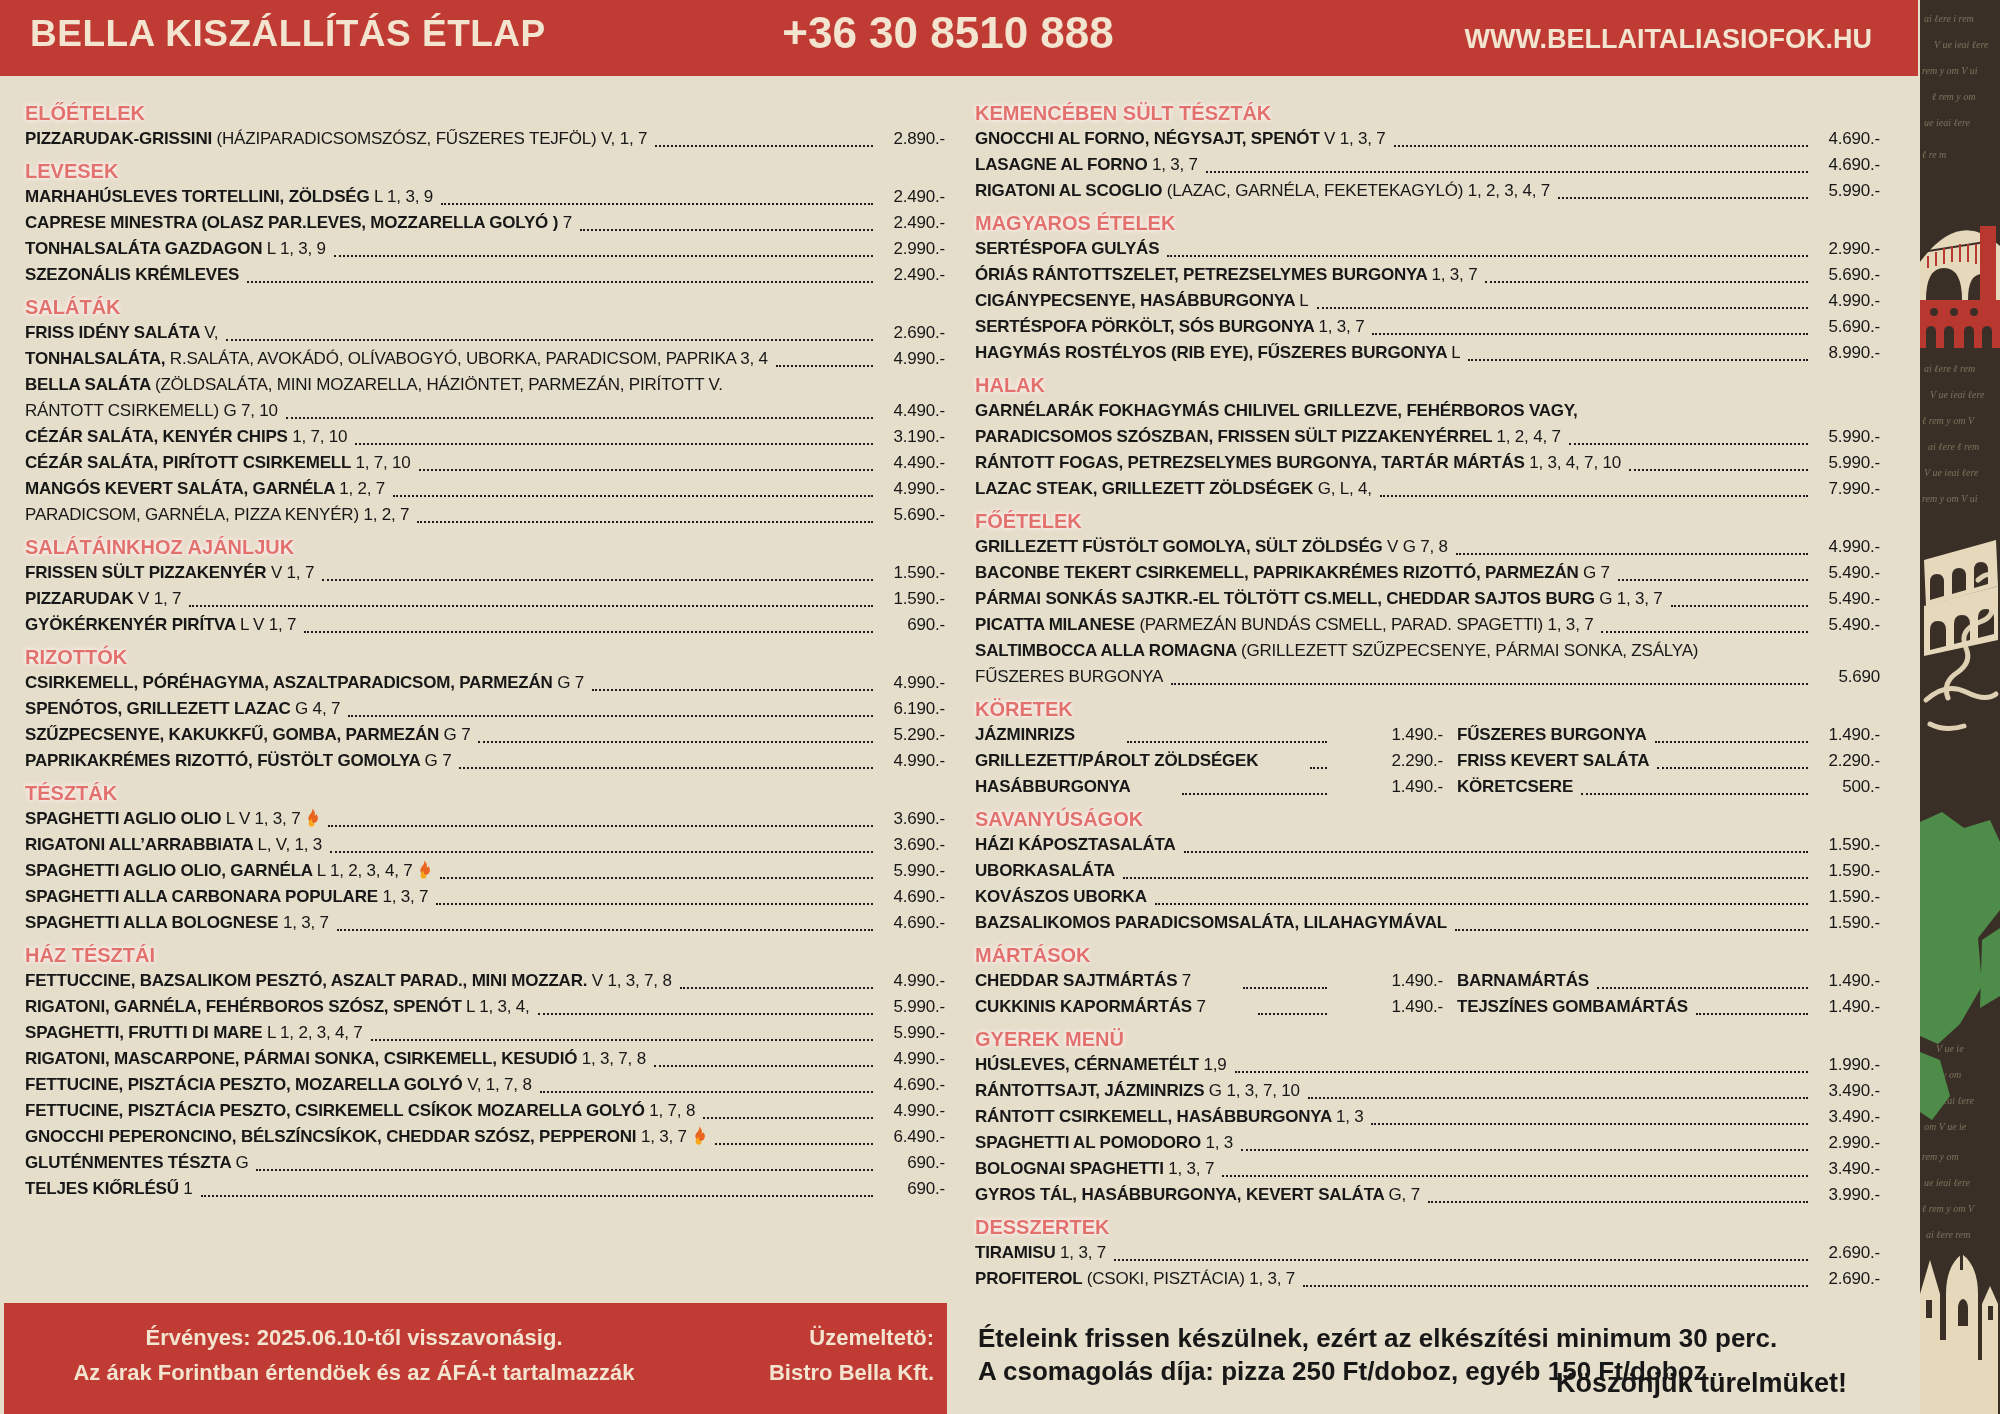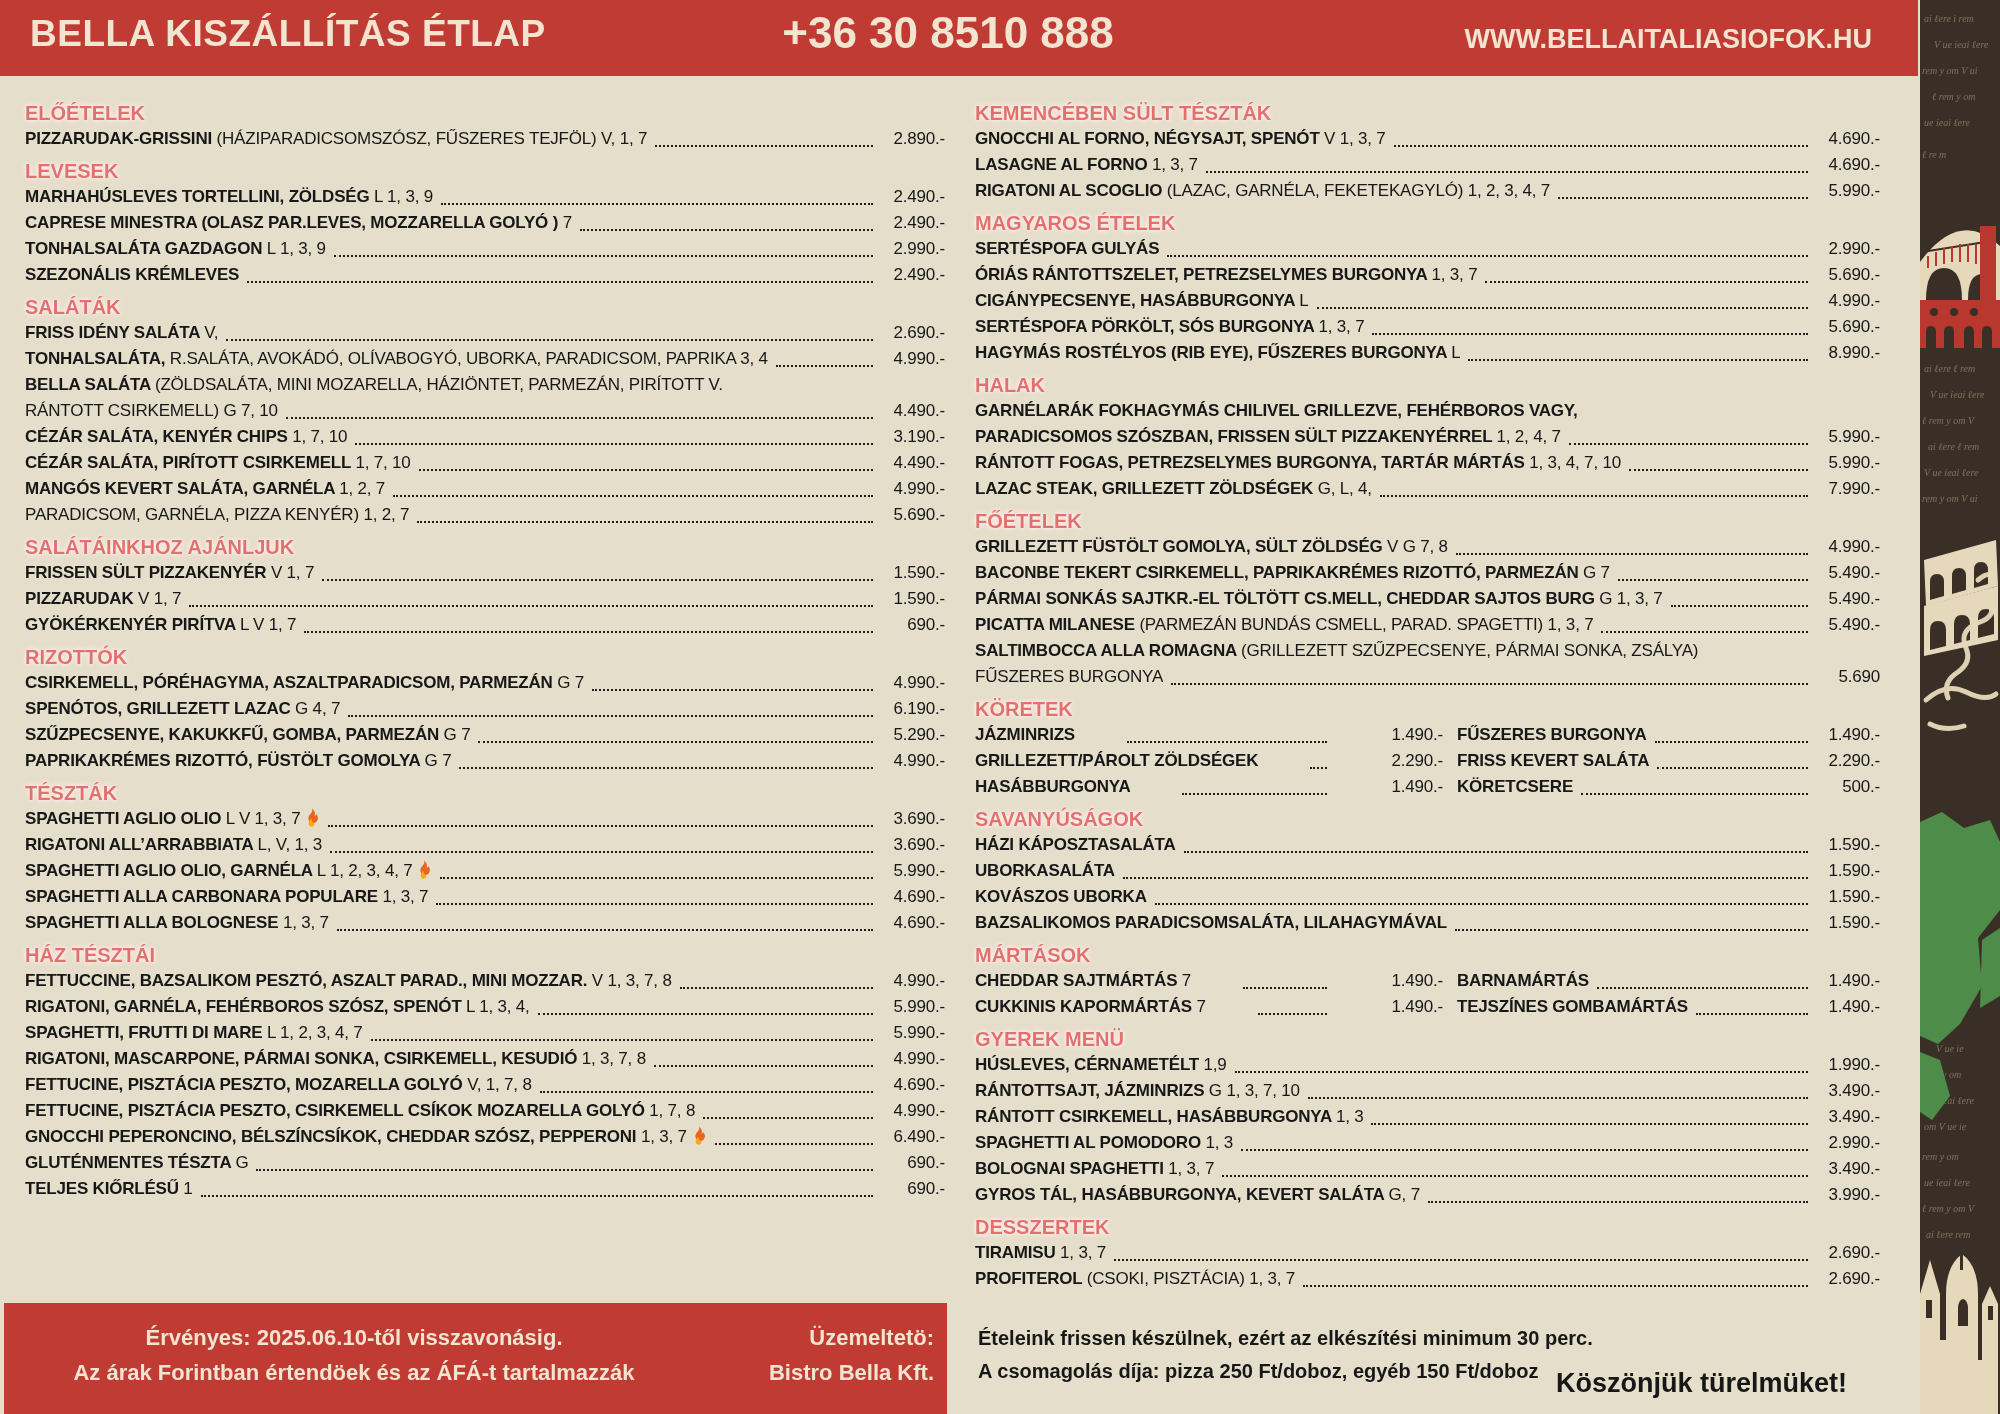--- a/index.html
+++ b/index.html
@@ -33,21 +33,21 @@
   .pair .c1{width:468px;margin-right:14px;gap:44px;}
   .pair .c2{flex:1;}
   .flame{display:inline-block;width:16px;height:20px;vertical-align:-4px;margin-left:4px;}
   .flame svg{width:100%;height:100%;}
   
   .footband{position:absolute;left:4px;top:1303px;width:943px;height:111px;background:var(--red);}
   .fb-left{position:absolute;left:40px;top:17px;width:620px;text-align:center;
            color:var(--cream);font-weight:700;font-size:22px;line-height:35px;}
   .fb-right{position:absolute;left:690px;top:17px;width:240px;text-align:right;
             color:var(--cream);font-weight:700;font-size:22px;line-height:35px;}
-  .note{position:absolute;left:978px;top:1322px;font-weight:700;font-size:20px;line-height:33px;}
+  .note{position:absolute;left:978px;top:1322px;font-weight:700;font-size:26px;line-height:33px;}
   .thanks{position:absolute;left:1556px;top:1368px;font-weight:700;font-size:27px;white-space:nowrap;}
   
   .strip{position:absolute;left:1920px;top:0;width:80px;height:1084px;}
 </style>
 </head>
 <body>
 
 <div id="page">
 
   <div class="topbar">

